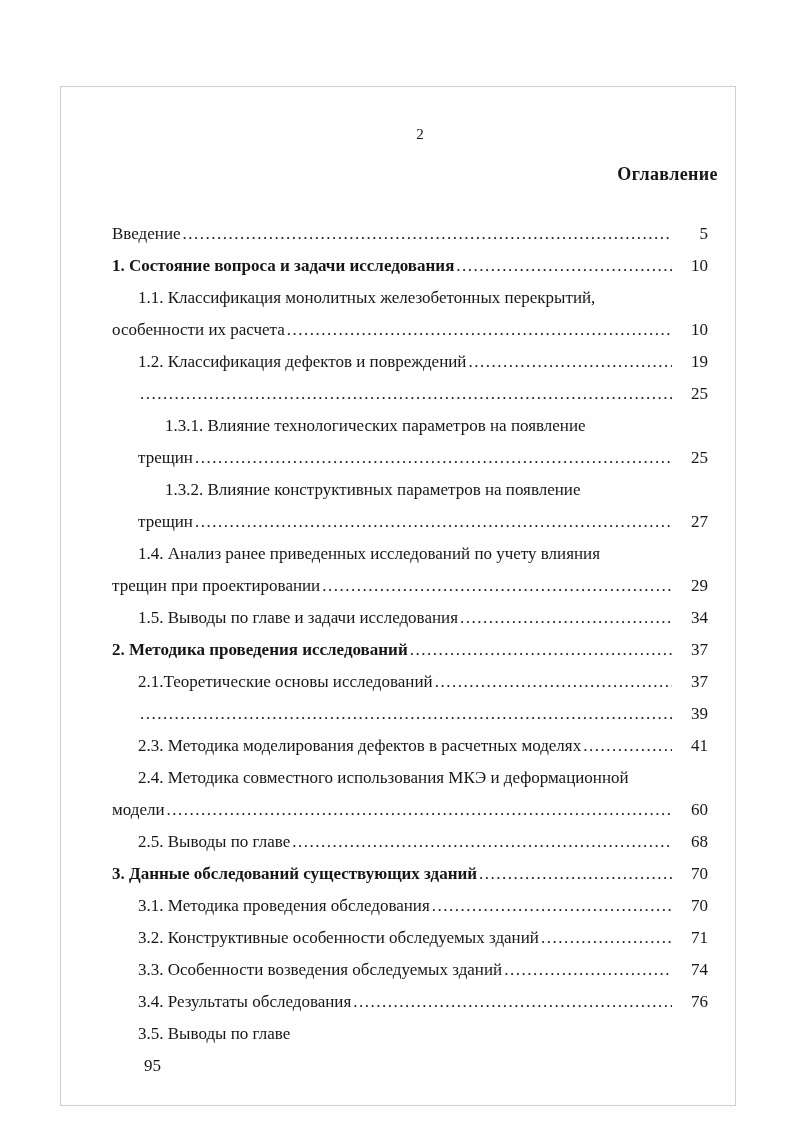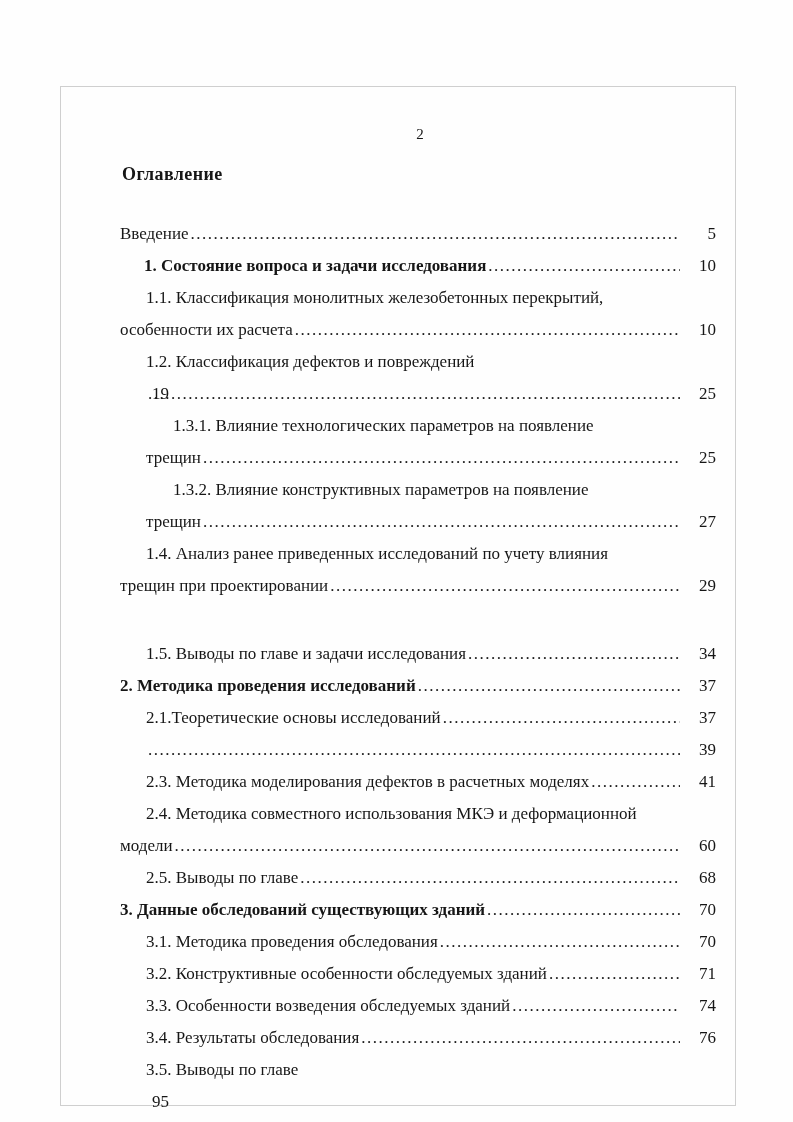--- a/index.html
+++ b/index.html
@@ -30,29 +30,29 @@
     left: 122px;
     width: 596px;
     text-align: center;
     font-size: 15px;
   }
   .doc-title {
     position: absolute;
     top: 164px;
     left: 122px;
     width: 596px;
-    text-align: left;
+    text-align: right;
     font-weight: bold;
     font-size: 18px;
     letter-spacing: 0.4px;
   }
   .toc {
     position: absolute;
     top: 218px;
-    left: 120px;
+    left: 112px;
     width: 596px;
   }
   .toc-line {
     display: flex;
     align-items: baseline;
     height: 32px;
     line-height: 32px;
     font-size: 17px;
     white-space: nowrap;
   }
@@ -83,34 +83,34 @@
   <div class="page-num-top">2</div>
 
   <div class="doc-title">Оглавление</div>
 
   <div class="toc">
       <div class="toc-line" style="padding-left: 0px;">
         <span class="toc-text">Введение</span>
         <span class="toc-dots">................................................................................................................................................................</span>
         <span class="toc-page">5</span>
       </div>
-      <div class="toc-line bold" style="padding-left: 0px; margin-left: 24px;">
+      <div class="toc-line bold" style="padding-left: 0px;">
         <span class="toc-text">1. Состояние вопроса и задачи исследования</span>
         <span class="toc-dots">................................................................................................................................................................</span>
         <span class="toc-page">10</span>
       </div>
       <div class="toc-line" style="padding-left: 26px;">
         <span class="toc-text">1.1. Классификация монолитных железобетонных перекрытий,</span>
       </div>
       <div class="toc-line" style="padding-left: 0px;">
         <span class="toc-text">особенности их расчета</span>
         <span class="toc-dots">................................................................................................................................................................</span>
         <span class="toc-page">10</span>
       </div>
-      <div class="toc-line" style="padding-left: 26px; flex-direction: column;">
+      <div class="toc-line" style="padding-left: 26px;">
         <span class="toc-text">1.2. Классификация дефектов и повреждений</span>
         <span class="toc-dots">................................................................................................................................................................</span>
         <span class="toc-page">19</span>
       </div>
       <div class="toc-line" style="padding-left: 26px;">
         <span class="toc-dots">................................................................................................................................................................</span>
         <span class="toc-page">25</span>
       </div>
       <div class="toc-line" style="padding-left: 53px;">
         <span class="toc-text">1.3.1. Влияние технологических параметров на появление</span>
@@ -129,21 +129,21 @@
         <span class="toc-page">27</span>
       </div>
       <div class="toc-line" style="padding-left: 26px;">
         <span class="toc-text">1.4. Анализ ранее приведенных исследований по учету влияния</span>
       </div>
       <div class="toc-line" style="padding-left: 0px;">
         <span class="toc-text">трещин при проектировании</span>
         <span class="toc-dots">................................................................................................................................................................</span>
         <span class="toc-page">29</span>
       </div>
-      <div class="toc-line" style="padding-left: 26px; margin-top: 36px;">
+      <div class="toc-line" style="padding-left: 26px;">
         <span class="toc-text">1.5. Выводы по главе и задачи исследования</span>
         <span class="toc-dots">................................................................................................................................................................</span>
         <span class="toc-page">34</span>
       </div>
       <div class="toc-line bold" style="padding-left: 0px;">
         <span class="toc-text">2. Методика проведения исследований</span>
         <span class="toc-dots">................................................................................................................................................................</span>
         <span class="toc-page">37</span>
       </div>
       <div class="toc-line" style="padding-left: 26px;">

